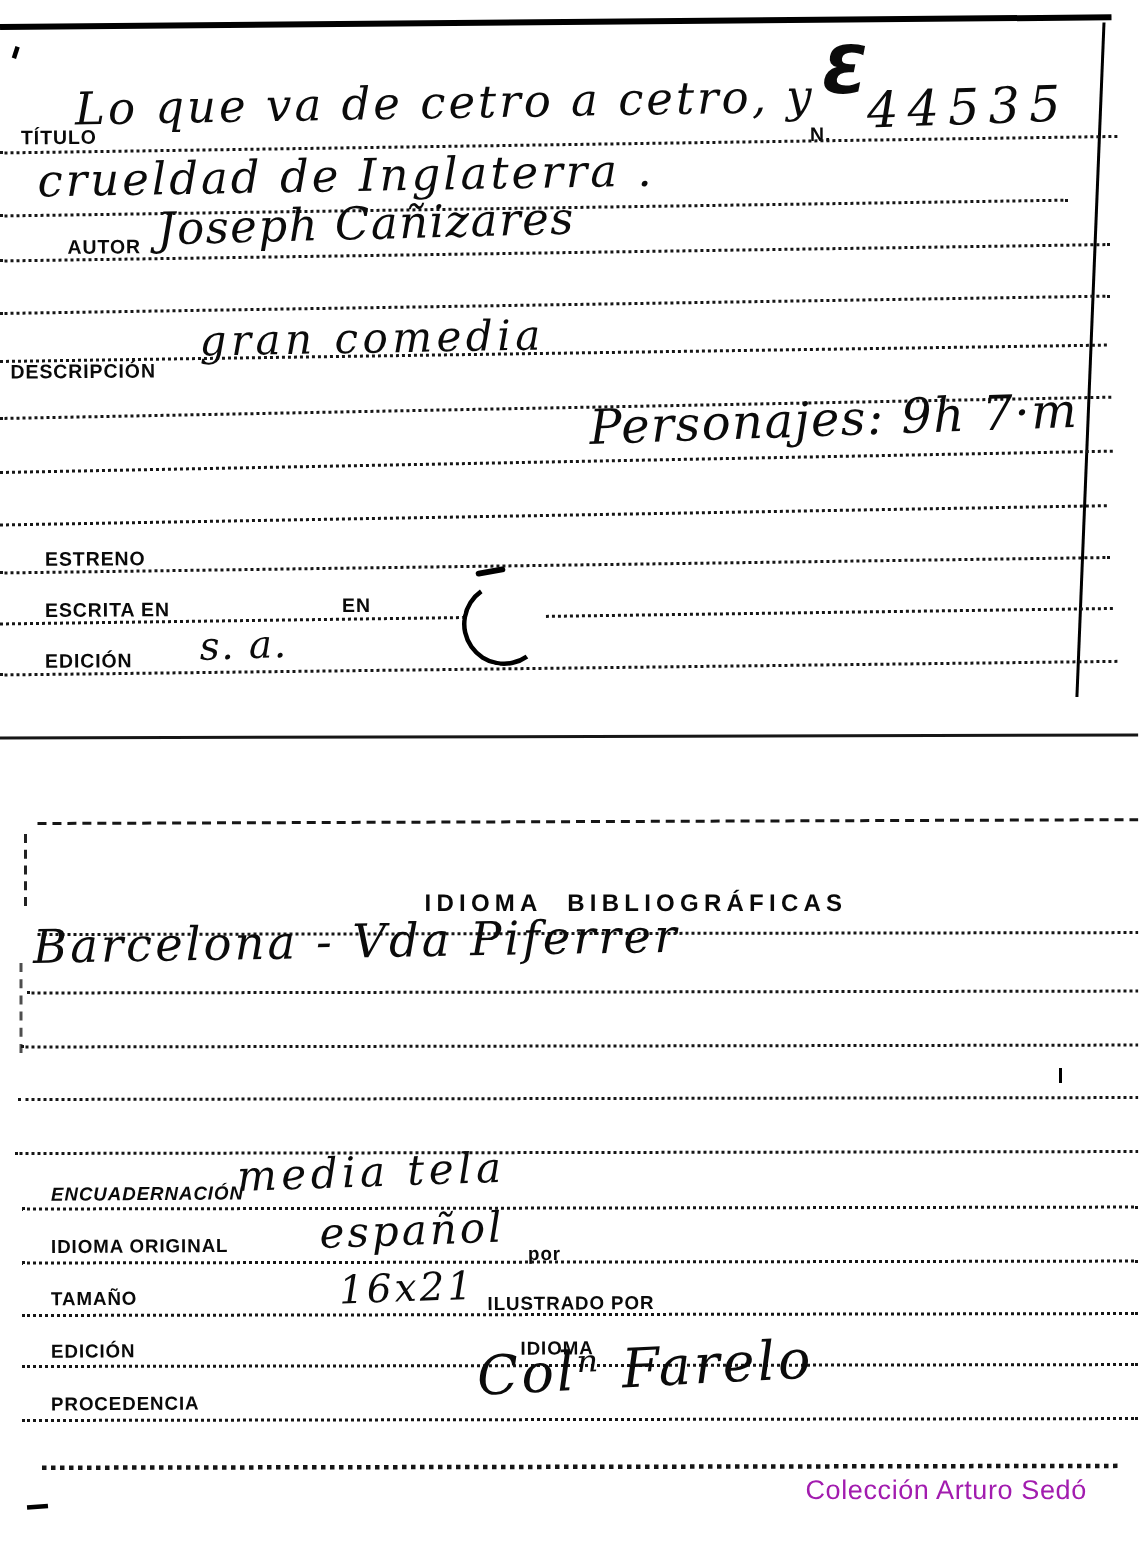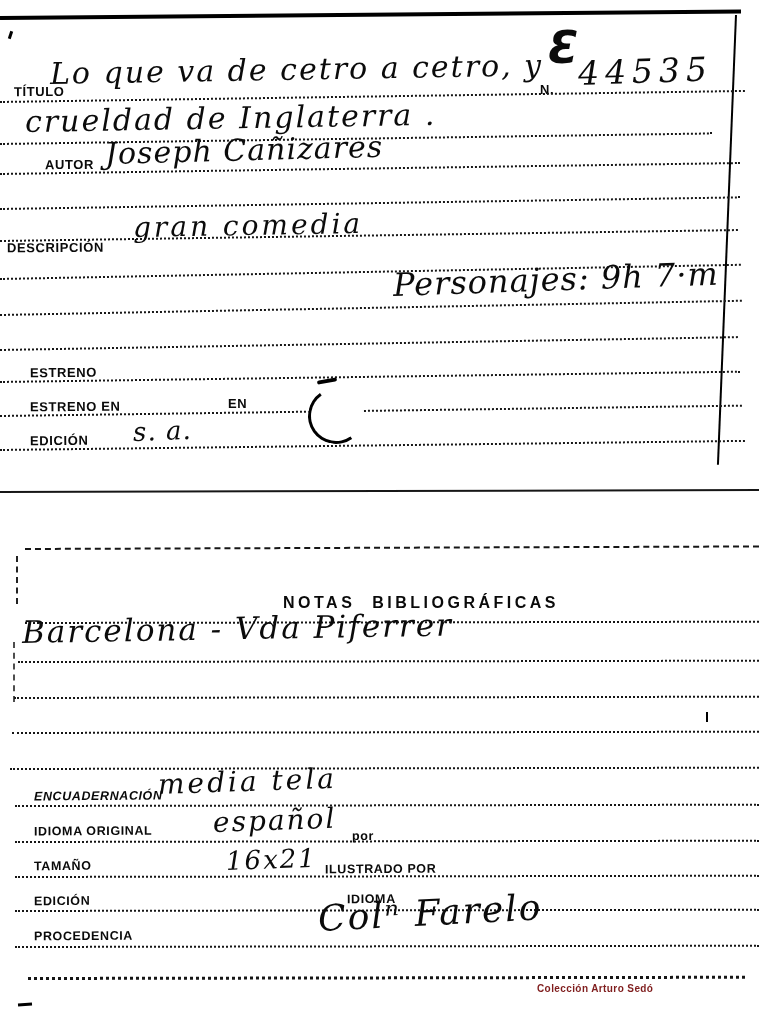--- a/index.html
+++ b/index.html
@@ -22,22 +22,22 @@
   
   .hole{position:absolute;left:308px;top:388px;width:50px;height:50px;border-radius:50%;
     background:#fff;border:3px solid transparent;border-left-color:#000;border-bottom-color:#000;
     transform:rotate(10deg);z-index:6;}
   .hole-tick{position:absolute;left:317px;top:379px;width:20px;height:4px;background:#000;
     border-radius:2px;transform:rotate(-10deg);z-index:7;}
   .vdash{position:absolute;width:0;border-left:2px dashed #222;}
   .tick{position:absolute;background:#000;}
   .hdr{position:absolute;font-weight:bold;font-size:16px;letter-spacing:3.5px;word-spacing:9px;
     white-space:nowrap;color:#0a0a0a;}
-  .footer-txt{position:absolute;font-weight:bold;font-size:10px;letter-spacing:0.4px;
-    white-space:nowrap;color:#7f1d1d;}
+  .footer-txt{position:absolute;font-weight:normal;font-size:18px;letter-spacing:0.4px;
+    white-space:nowrap;color:#a21caf;}
   .z2{z-index:2;}
 </style>
 </head>
 <body>
 
 <div id="card-scan">
 
   <div>
 
     <div class="bar" style="left:0;top:16px;width:741px;height:4px;transform:rotate(-0.5deg);"></div>
@@ -68,42 +68,42 @@
     <div class="rl" style="left:0;top:278px;width:741px;transform:rotate(-1.1deg);"></div>
 
     <div class="hand z2" style="left:393px;top:266px;font-size:32px;transform:rotate(-2deg);">Personajes: 9h 7·m</div>
 
     <div class="rl" style="left:0;top:314px;width:742px;transform:rotate(-1.1deg);"></div>
     <div class="rl" style="left:0;top:349px;width:738px;transform:rotate(-1deg);"></div>
 
     <span class="lbl" style="left:30px;top:365px;">ESTRENO</span>
     <div class="rl" style="left:0;top:381px;width:740px;transform:rotate(-0.8deg);"></div>
 
-    <span class="lbl" style="left:30px;top:399px;">ESTRENO EN</span>
+    <span class="lbl" style="left:30px;top:399px;">ESCRITA EN</span>
     <span class="lbl" style="left:228px;top:396px;">EN</span>
     <div class="rl" style="left:0;top:415px;width:742px;transform:rotate(-0.8deg);"></div>
 
     <div class="hole"></div>
     <div class="hole-tick"></div>
 
     <span class="lbl" style="left:30px;top:433px;">EDICIÓN</span>
     <div class="hand z2" style="left:133px;top:417px;font-size:26px;transform:rotate(-2deg);">s. a.</div>
     <div class="rl" style="left:0;top:449px;width:745px;transform:rotate(-0.7deg);"></div>
 
     <div class="rl rl-solid" style="left:0;top:491px;width:759px;transform:rotate(-0.15deg);"></div>
   </div>
 
   <div>
 
     <div class="rl" style="left:25px;top:548px;width:734px;border-bottom-style:dashed;transform:rotate(-0.2deg);"></div>
     <div class="vdash" style="left:16px;top:556px;height:48px;"></div>
     <div class="vdash" style="left:13px;top:642px;height:60px;opacity:0.8;"></div>
     <div class="tick" style="left:706px;top:712px;width:2px;height:10px;"></div>
 
-    <div class="hdr" style="left:283px;top:594px;">NOTAS BIBLIOGRÁFICAS</div>
+    <div class="hdr" style="left:283px;top:594px;">IDIOMA BIBLIOGRÁFICAS</div>
     <div class="rl" style="left:25px;top:622px;width:734px;transform:rotate(-0.1deg);"></div>
 
     <div class="hand z2" style="left:22px;top:614px;font-size:31px;letter-spacing:2px;transform:rotate(-1deg);">Barcelona - Vda Piferrer</div>
     <div class="rl" style="left:18px;top:661px;width:741px;transform:rotate(-0.1deg);"></div>
 
     <div class="rl" style="left:14px;top:697px;width:745px;transform:rotate(-0.1deg);"></div>
     <div class="rl" style="left:12px;top:732px;width:747px;transform:rotate(-0.1deg);"></div>
     <div class="rl" style="left:10px;top:768px;width:749px;transform:rotate(-0.1deg);"></div>
 
     <span class="lbl lbl-sm" style="left:34px;top:789px;font-style:italic;">ENCUADERNACIÓN</span>

